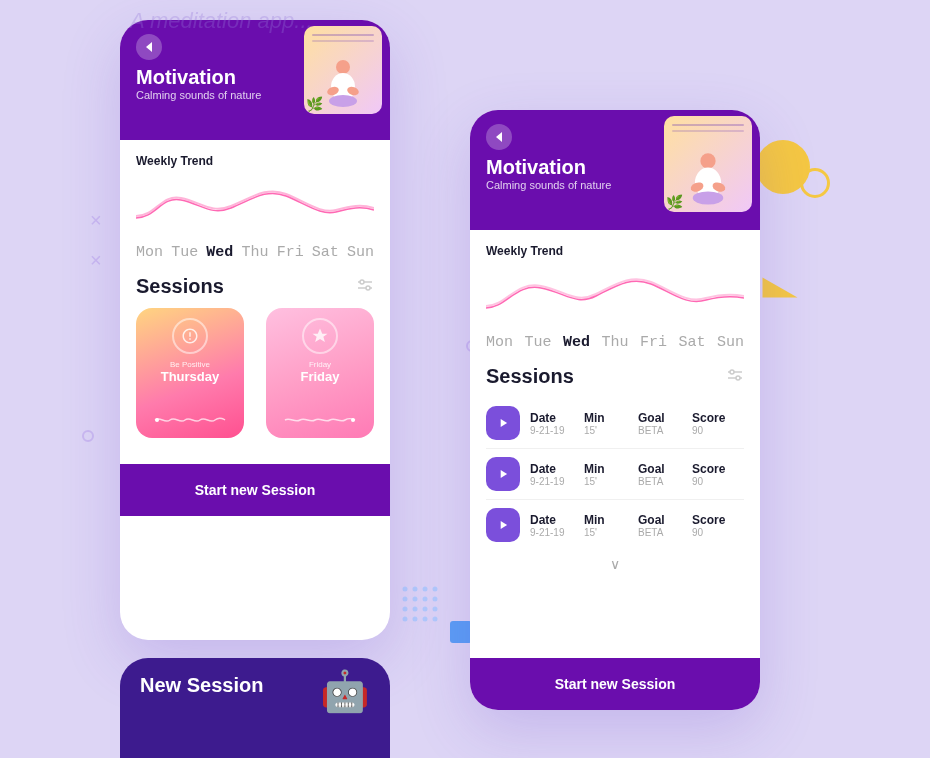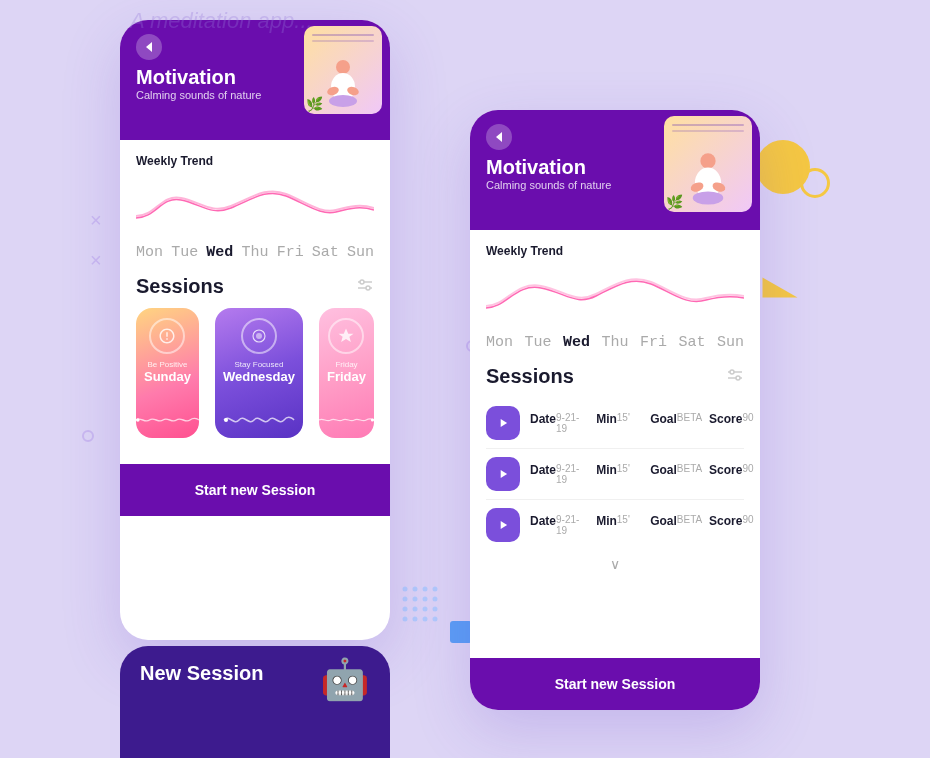--- a/index.html
+++ b/index.html
@@ -113,21 +113,21 @@
       color: #1a1a2e;
     }
 
     .filter-icon {
       color: #ccc;
       font-size: 16px;
     }
 
     .session-cards {
       display: flex;
-      gap: 16px;
+      gap: 22px;
       margin-bottom: 12px;
     }
 
     .session-card {
       flex: 1;
       border-radius: 16px;
       padding: 10px 8px;
       display: flex;
       flex-direction: column;
       align-items: center;
@@ -301,21 +301,21 @@
     }
 
     .session-info {
       display: flex;
       gap: 14px;
       flex: 1;
     }
 
     .info-col {
       display: flex;
-      flex-direction: row;
+      flex-direction: column;
       align-items: flex-start;
       min-width: 40px;
     }
 
     .info-label {
       font-size: 12px;
       font-weight: 700;
       color: #1a1a2e;
     }
 
@@ -331,21 +331,21 @@
       color: #aaa;
       font-size: 14px;
     }
 
     
     .phone-bottom {
       position: absolute;
       left: 120px;
       bottom: 0px;
       width: 270px;
-      height: 112px;
+      height: 100px;
       background: #3d1b8e;
       border-radius: 28px 28px 0 0;
       overflow: hidden;
       display: flex;
       align-items: flex-start;
       padding: 16px 20px 0;
     }
 
     .phone-bottom h3 {
       color: #fff;
@@ -513,41 +513,27 @@
 
     <div class="session-cards">
 
       <div class="session-card monday">
         <div class="card-icon">
           <svg viewBox="0 0 24 24">
               <path d="M12 2C6.48 2 2 6.48 2 12s4.48 10 10 10 10-4.48 10-10S17.52 2 12 2zm0 18c-4.41 0-8-3.59-8-8s3.59-8 8-8 8 3.59 8 8-3.59 8-8 8zm-1-13h2v6h-2zm0 8h2v2h-2z" fill="rgba(255,255,255,0.8)"></path>
             </svg>
         </div>
         <div class="card-sub">Be Positive</div>
-        <div class="card-day">Sunday</div>
+        <div class="card-day">Thursday</div>
         <svg class="card-wave" viewBox="0 0 70 20" style="position:absolute;bottom:8px;">
           <path d="M0,10 C5,6 10,14 15,10 C20,6 25,14 30,10 C35,6 40,14 45,10 C50,6 55,14 60,10 C65,6 70,10 70,10" stroke="rgba(255,255,255,0.7)" stroke-width="1.5" fill="none"></path>
           <circle cx="2" cy="10" r="2" fill="white"></circle>
         </svg>
       </div>
 
-      <div class="session-card wednesday">
-        <div class="card-icon">
-          <svg viewBox="0 0 24 24">
-              <circle cx="12" cy="12" r="8" fill="none" stroke="rgba(255,255,255,0.8)" stroke-width="1.5"></circle>
-              <circle cx="12" cy="12" r="4" fill="rgba(255,255,255,0.5)"></circle>
-            </svg>
-        </div>
-        <div class="card-sub">Stay Focused</div>
-        <div class="card-day">Wednesday</div>
-        <svg class="card-wave" viewBox="0 0 70 20" style="position:absolute;bottom:8px;">
-          <path d="M0,10 C5,4 10,16 15,10 C20,4 25,16 30,10 C35,4 40,16 45,10 C50,4 55,16 60,10 C65,4 70,10 70,10" stroke="rgba(255,255,255,0.7)" stroke-width="1.5" fill="none"></path>
-          <circle cx="2" cy="10" r="2" fill="white"></circle>
-        </svg>
-      </div>
 
       <div class="session-card friday">
         <div class="card-icon">
           <svg viewBox="0 0 24 24">
               <path d="M12 2L9 9H2l5.5 4-2 7L12 16l6.5 4-2-7L22 9h-7z" fill="rgba(255,255,255,0.8)"></path>
             </svg>
         </div>
         <div class="card-sub">Friday</div>
         <div class="card-day">Friday</div>
         <svg class="card-wave" viewBox="0 0 70 20" style="position:absolute;bottom:8px;">

